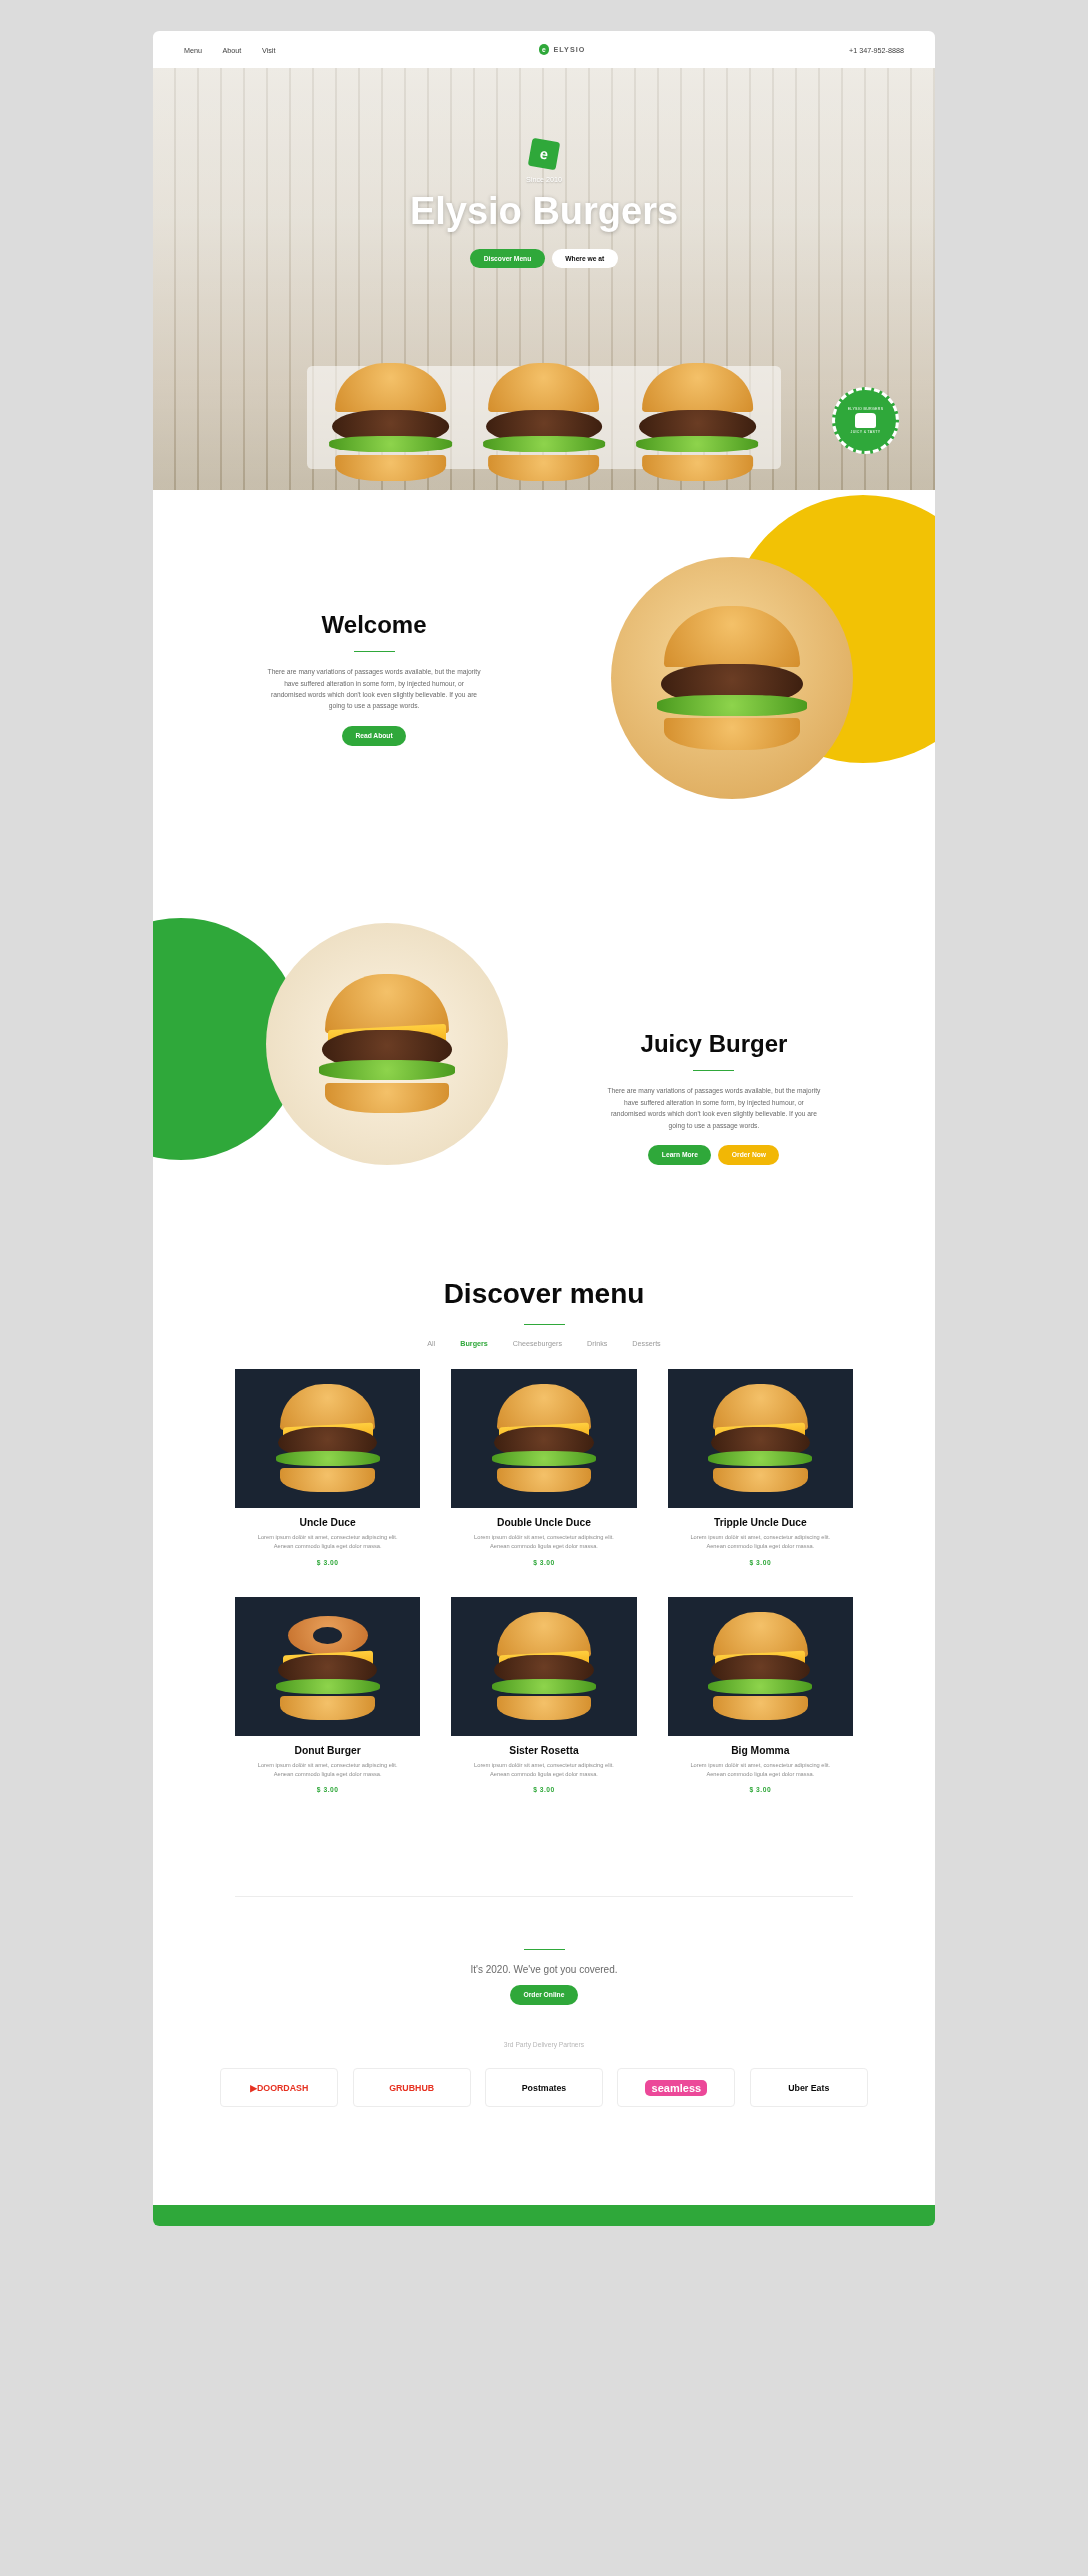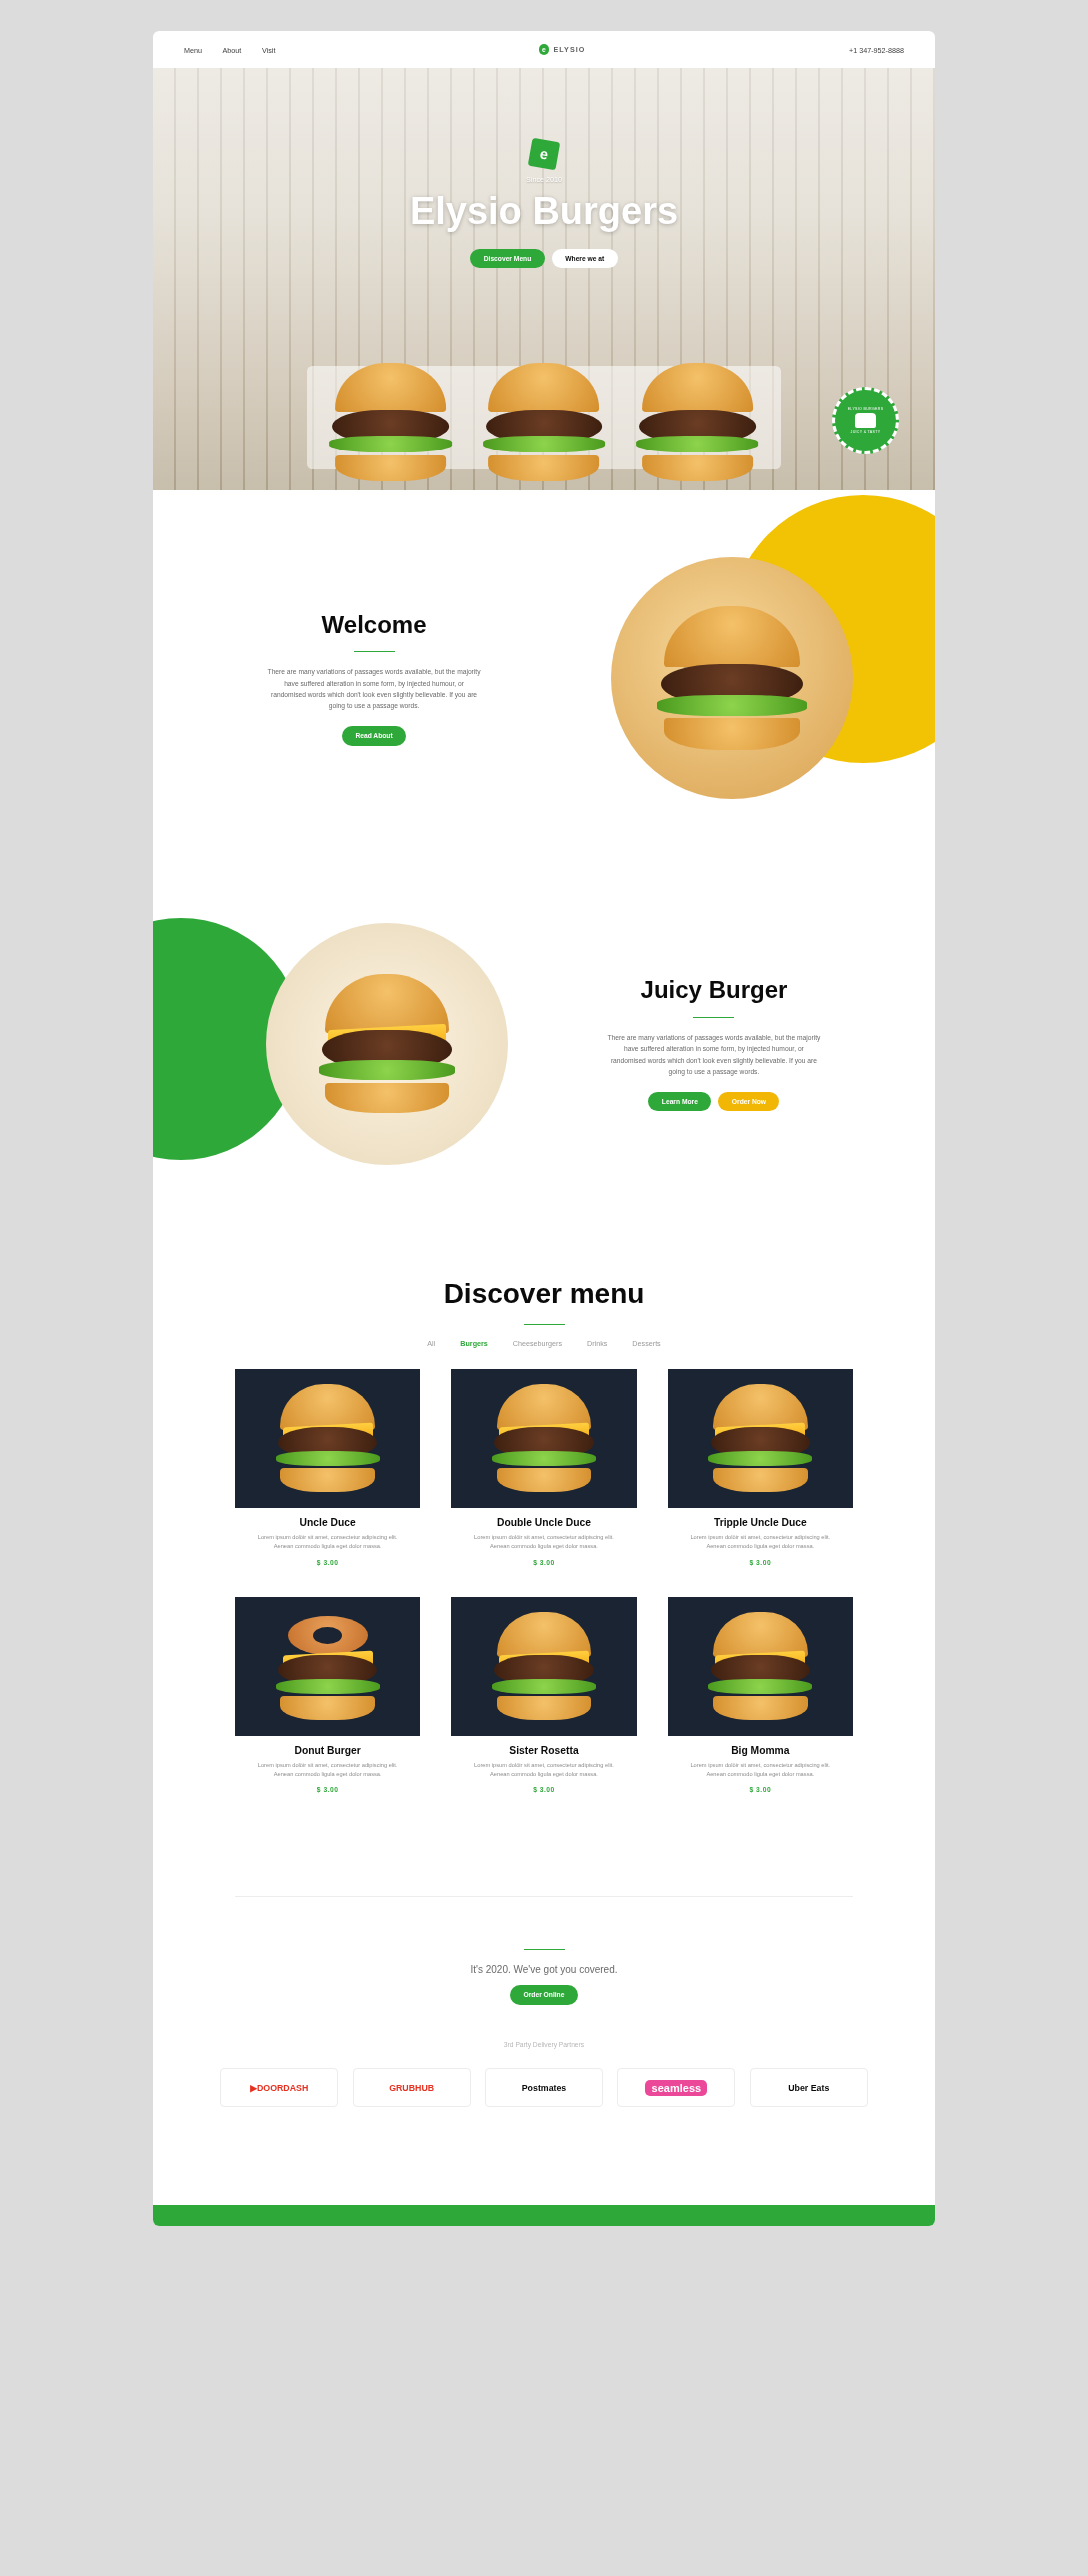--- a/index.html
+++ b/index.html
@@ -35,21 +35,21 @@
 .yellow-c{position:absolute;right:-62px;top:5.2px;width:268px;height:268px;border-radius:50%;background:#f2c205}
 .welcome-in{display:flex;align-items:center;justify-content:space-between;max-width:618px;margin:0 auto;position:relative;z-index:2}
 .wt{width:45%;text-align:center}
 .wt h2{font-size:24px;font-weight:900;margin-bottom:12.4px}
 .divider{width:41px;height:1px;background:#2fa83a;margin:0 auto 14.4px}
 .wt p{font-size:6.7px;line-height:1.7;color:#6a6a6a;max-width:216px;margin:0 auto 14.4px}
 .wimg{width:242px;height:242px;border-radius:50%;background:radial-gradient(circle at 45% 40%,#f7d89b,#d8a14f);display:flex;align-items:center;justify-content:center;position:relative;overflow:hidden}
 .wimg .brg{width:170px;height:144px}
 .juicy{position:relative;padding:20.6px 0 93px;overflow:hidden}
 .green-c{position:absolute;left:-93px;top:15.5px;width:242px;height:242px;border-radius:50%;background:#2fa83a}
-.juicy-in{display:flex;align-items:center;justify-content:space-between;max-width:618px;margin:0 auto;position:relative;z-index:2}
+.juicy-in{display:flex;align-items:flex-end;justify-content:space-between;max-width:618px;margin:0 auto;position:relative;z-index:2}
 .jimg{width:242px;height:242px;border-radius:50%;background:radial-gradient(circle at 50% 50%,#fdf4e4,#e8d8b8);display:flex;align-items:center;justify-content:center;margin-left:31px}
 .jimg .brg{width:155px;height:139px}
 .cheese{position:absolute;left:12%;width:76%;height:18%;top:38%;background:linear-gradient(#ffcf3f,#f4a812);border-radius:3.1px;transform:skewY(-3deg)}
 .menu{padding:20.6px 31px 62px;text-align:center}
 .menu h2{font-size:28px;font-weight:900;margin-bottom:13.4px}
 .tabs{display:flex;justify-content:center;gap:25px;font-size:7.2px;color:#9a9a9a;margin-bottom:20.6px}
 .tabs span{cursor:pointer}
 .tabs .act{color:#2fa83a;font-weight:700}
 .grid{display:grid;grid-template-columns:repeat(3,1fr);gap:31px;max-width:618px;margin:0 auto}
 .card{text-align:center}

